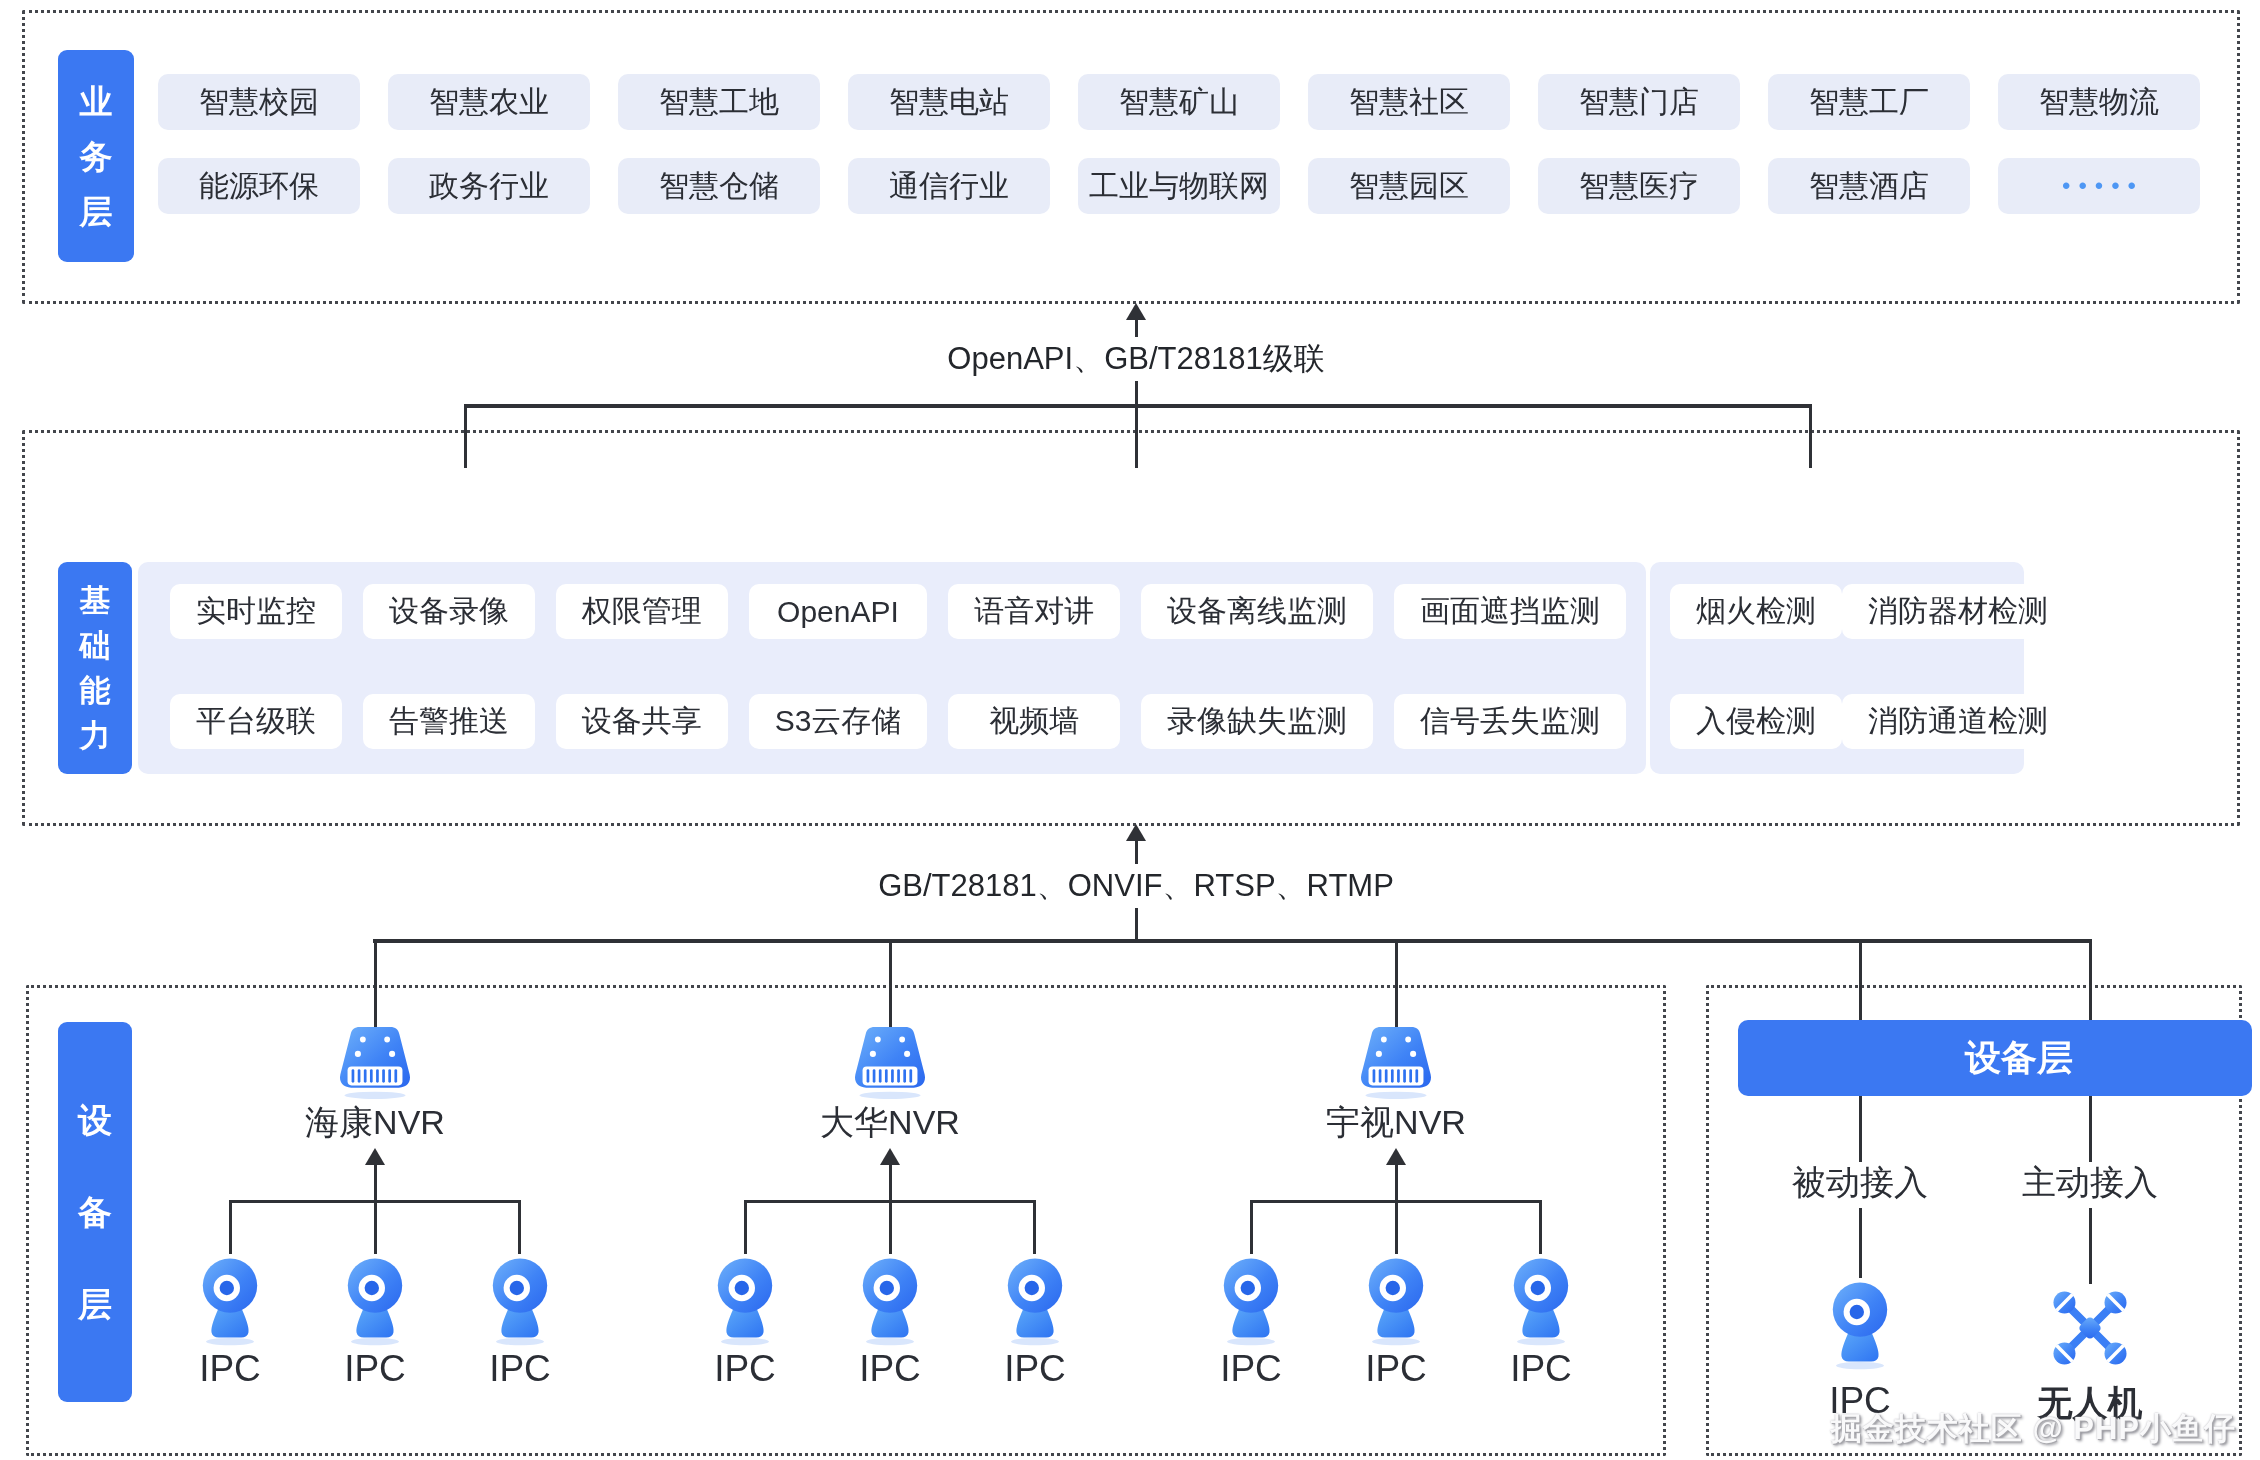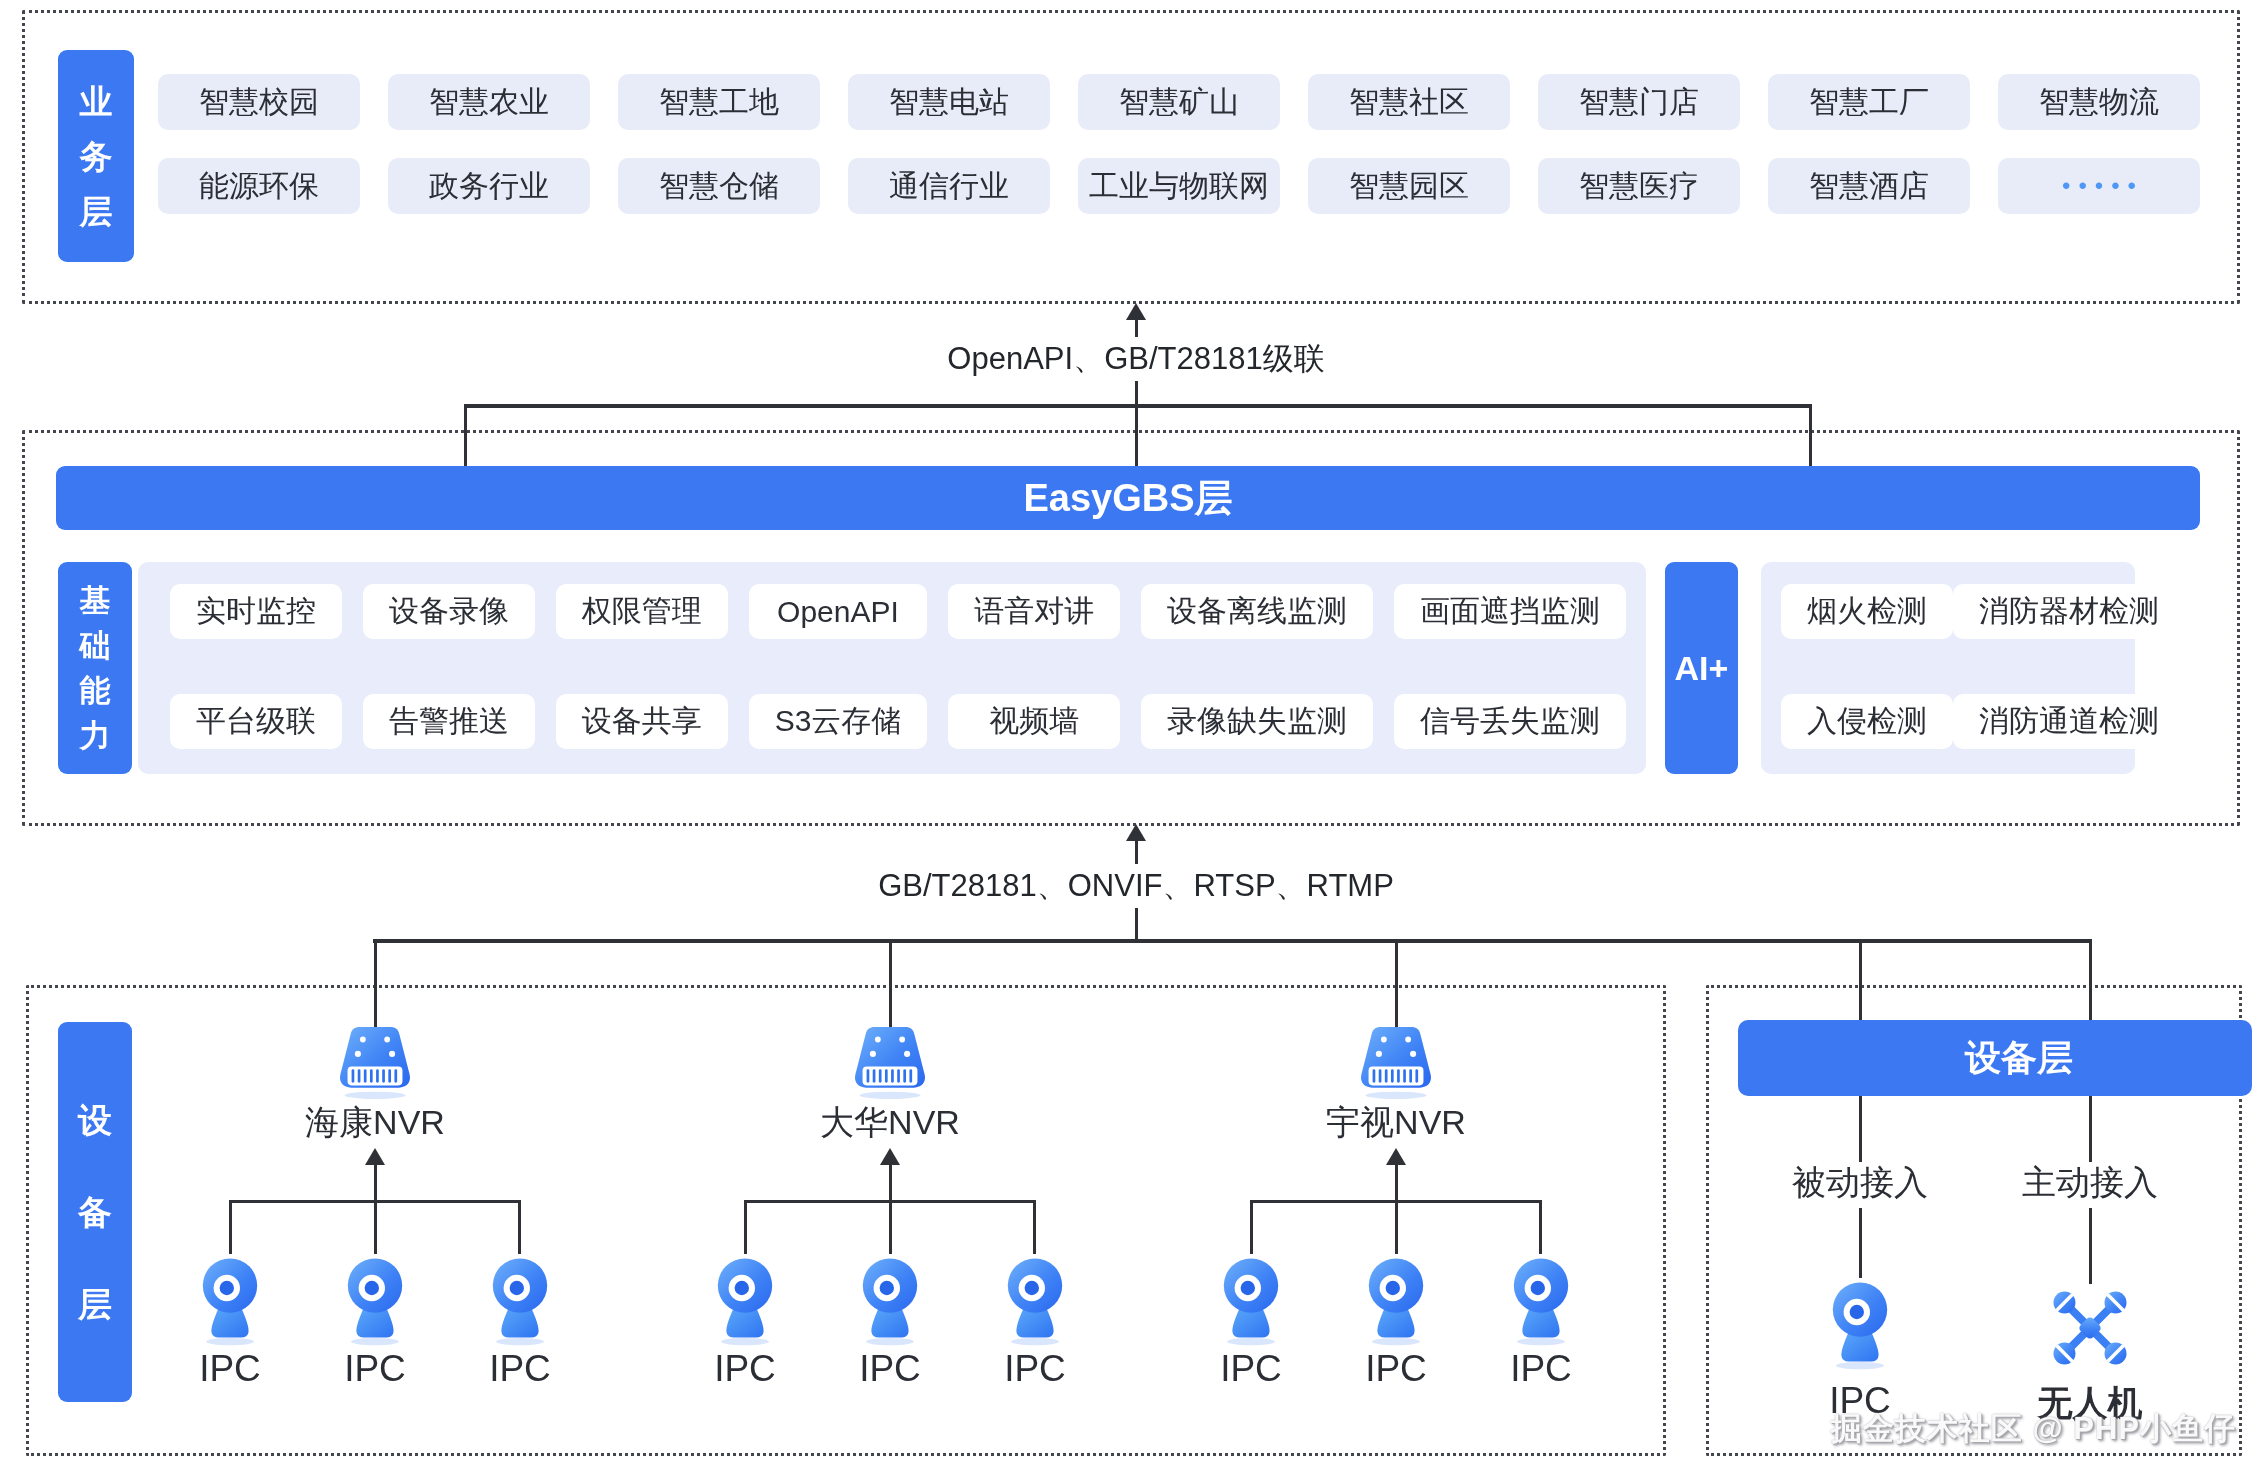--- a/index.html
+++ b/index.html
@@ -85,23 +85,20 @@
   <div class="arrow-up" style="left:1126px;top:303px;"></div>
   <div class="line" style="left:1135px;top:318px;width:3px;height:150px;"></div>
   <div class="link-text" style="left:836px;top:337px;width:600px;">OpenAPI、GB/T28181级联</div>
 
   <div class="line" style="left:464px;top:404px;width:1348px;height:4px;"></div>
   <div class="line" style="left:464px;top:406px;width:3px;height:62px;"></div>
   <div class="line" style="left:1809px;top:406px;width:3px;height:62px;"></div>
 
   <div class="dotted" style="left:22px;top:430px;width:2212px;height:390px;"></div>
 
-  <div class="blue-bar" style="left:56px;top:466px;width:2144px;height:64px;font-size:38px;font-weight:700;">
-    <span>EasyGBS层</span>
-  </div>
 
   <div class="blue-bar v-label" style="left:58px;top:562px;width:74px;height:212px;font-size:31px;gap:14px;">
     <span>基</span>
     <span>础</span>
     <span>能</span>
     <span>力</span>
   </div>
 
   <div class="panel" style="left:138px;top:562px;width:1508px;height:212px;">
     <div class="cap-grid">
@@ -119,21 +116,21 @@
       <div class="chip cap">视频墙</div>
       <div class="chip cap">录像缺失监测</div>
       <div class="chip cap">信号丢失监测</div>
     </div>
   </div>
 
   <div class="blue-bar" style="left:1665px;top:562px;width:73px;height:212px;font-size:34px;font-weight:700;">
     <span>AI+</span>
   </div>
 
-  <div class="panel" style="left:1761px;top:562px;width:374px;height:212px;">
+  <div class="panel" style="left:1650px;top:562px;width:374px;height:212px;">
     <div class="ai-grid">
       <div class="chip cap">烟火检测</div>
       <div class="chip cap">消防器材检测</div>
       <div class="chip cap">入侵检测</div>
       <div class="chip cap">消防通道检测</div>
     </div>
   </div>
 
   <div class="arrow-up" style="left:1126px;top:824px;"></div>
   <div class="line" style="left:1135px;top:839px;width:3px;height:102px;"></div>

